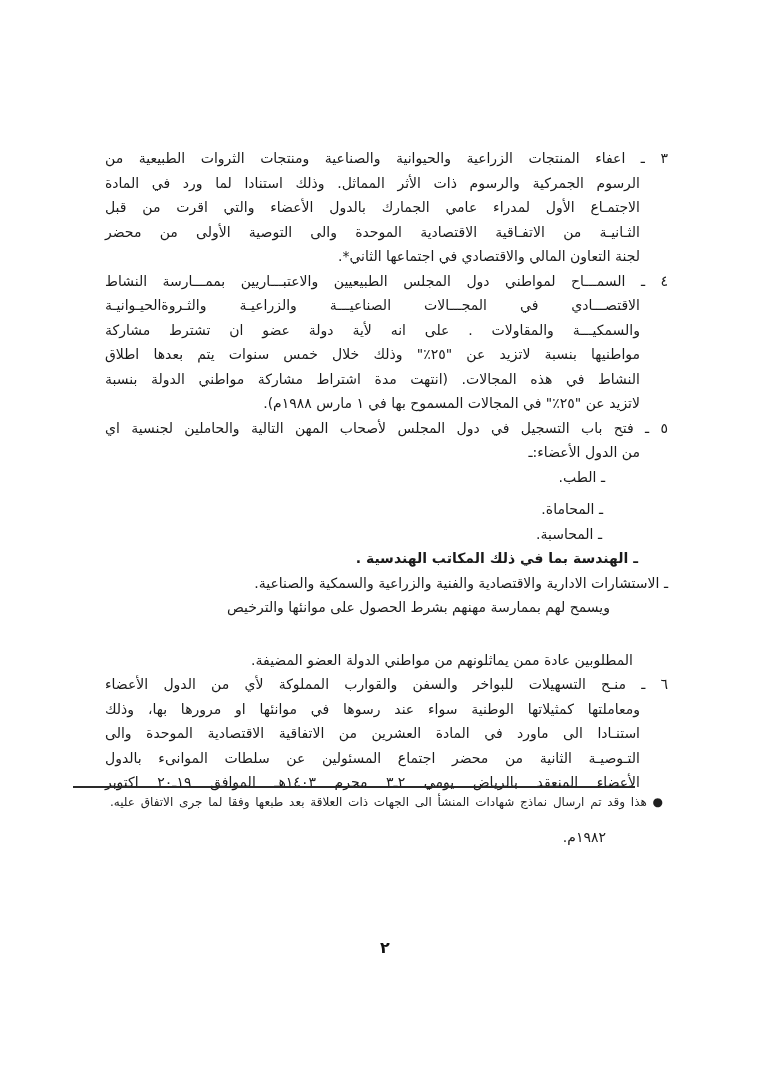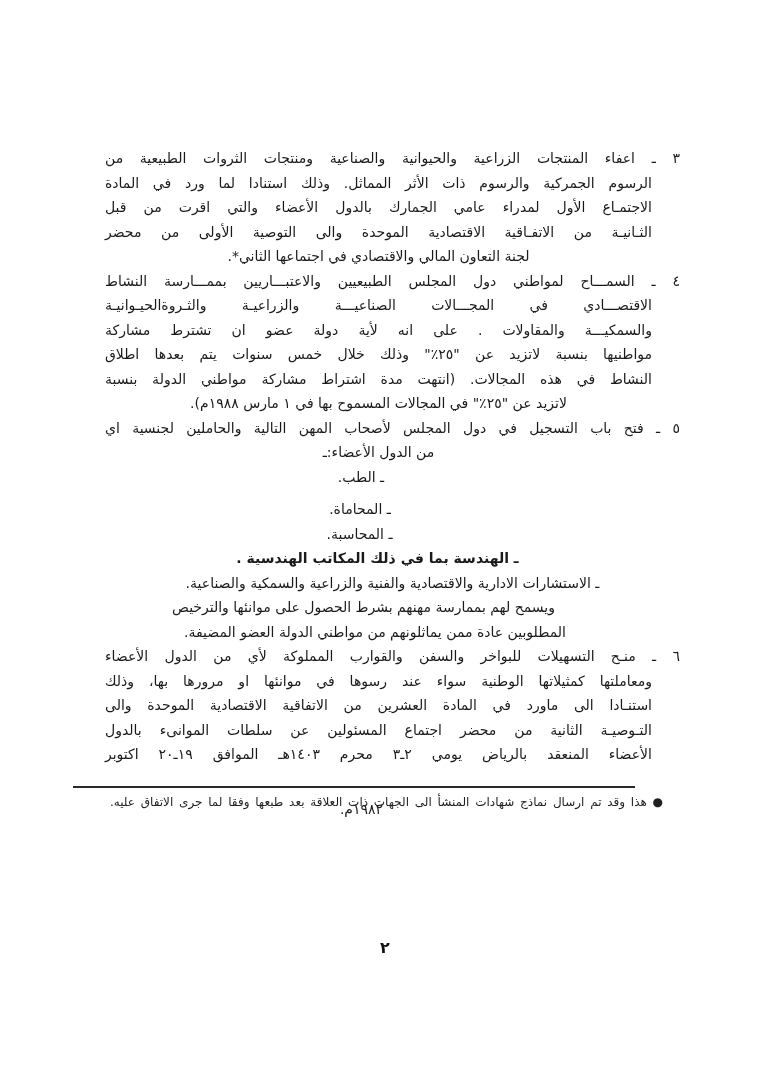--- a/index.html
+++ b/index.html
@@ -13,40 +13,40 @@
     height: 1086px;
     background: #ffffff;
     font-family: "DejaVu Sans", sans-serif;
     color: #1a1a1a;
     direction: rtl;
     overflow: hidden;
   }
   .body-text {
     position: absolute;
     top: 146px;
-    right: 90px;
+    right: 102px;
     left: 105px;
     font-size: 14px;
   }
   .ln {
     line-height: 24.5px;
     height: 24.5px;
-    text-align: center;
+    text-align: right;
     white-space: nowrap;
     direction: rtl;
     unicode-bidi: plaintext;
   }
   .j {
     white-space: normal;
     text-align: justify;
     text-align-last: justify;
   }
   .i1    { padding-right: 28px; }
   .ind30 { padding-right: 30px; font-weight: bold; }
-  .ind35 { padding-right: 35px; }
+  .ind35 { padding-right: 35px; margin-top: 28px; }
   .ind58 { padding-right: 58px; }
   .ind62 { padding-right: 62px; margin-top: 30px; }
   .ind63 { padding-right: 63px; }
   .ind65 { padding-right: 65px; margin-top: 8px; }
   .ind66 { padding-right: 66px; }
   .fn-rule {
     position: absolute;
     top: 786px;
     left: 73px;
     right: 135px;

